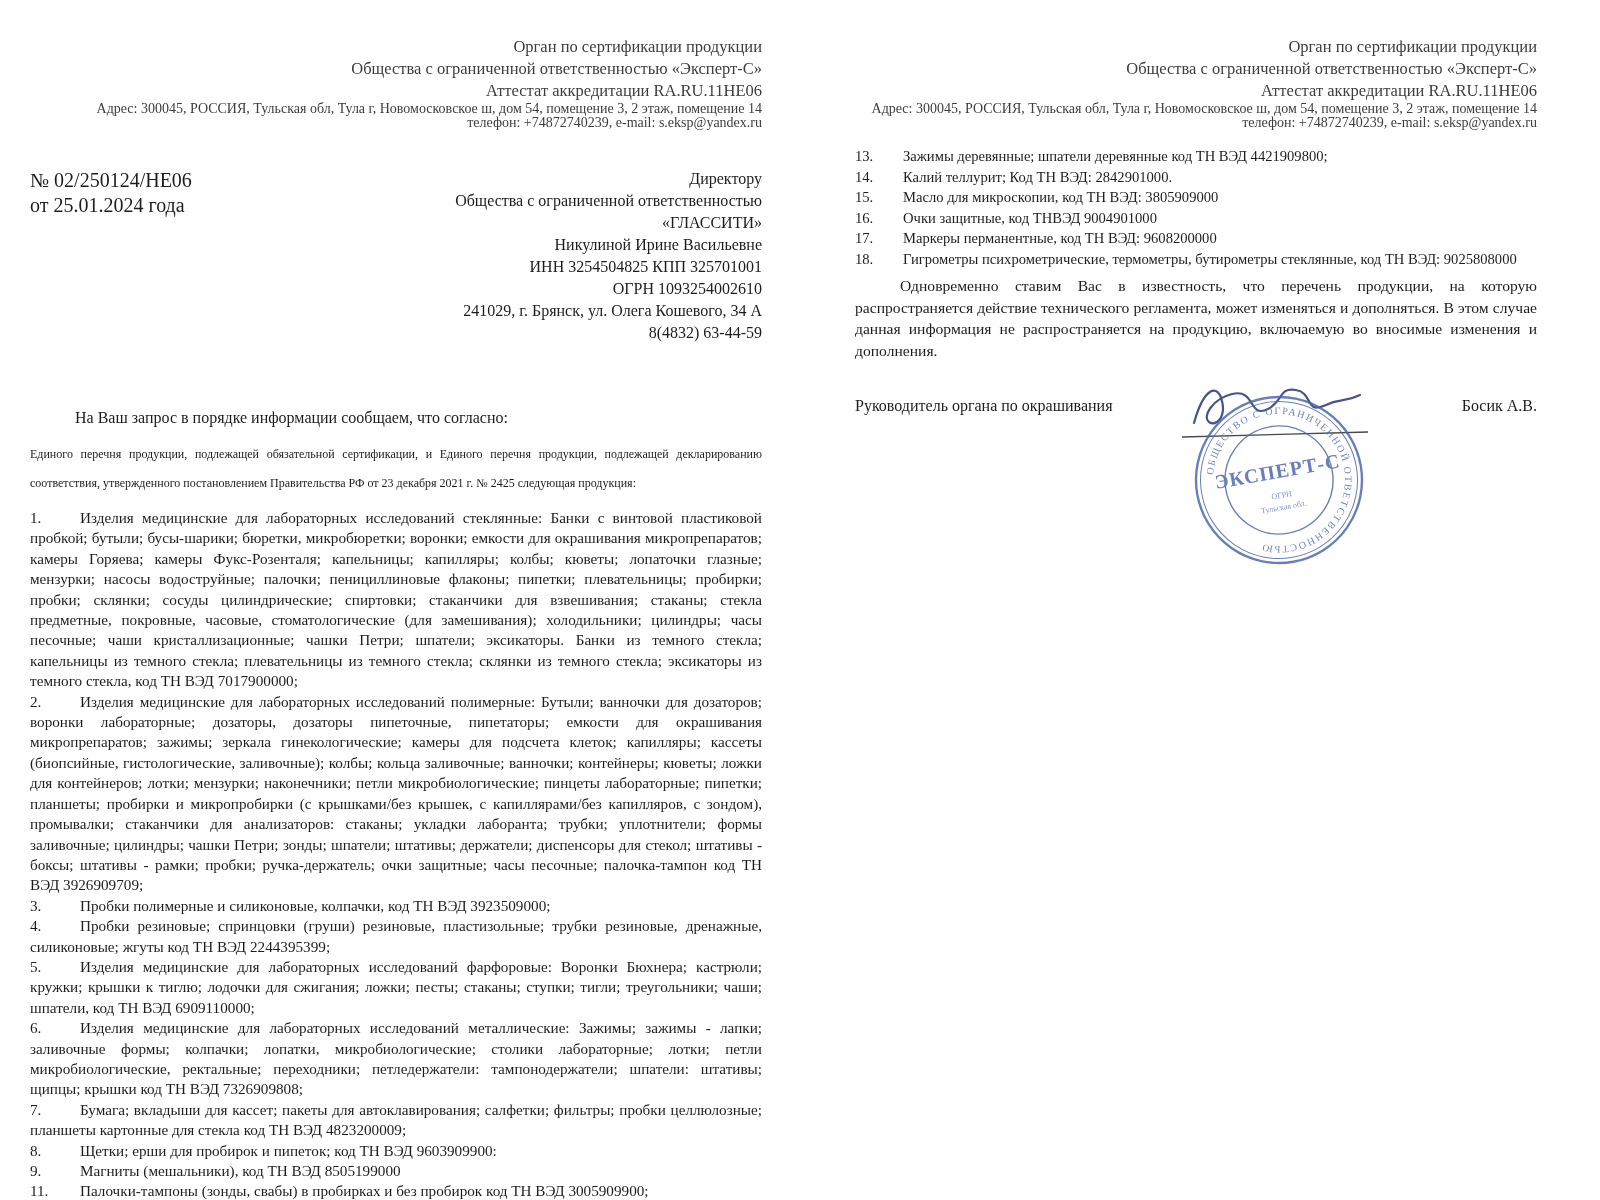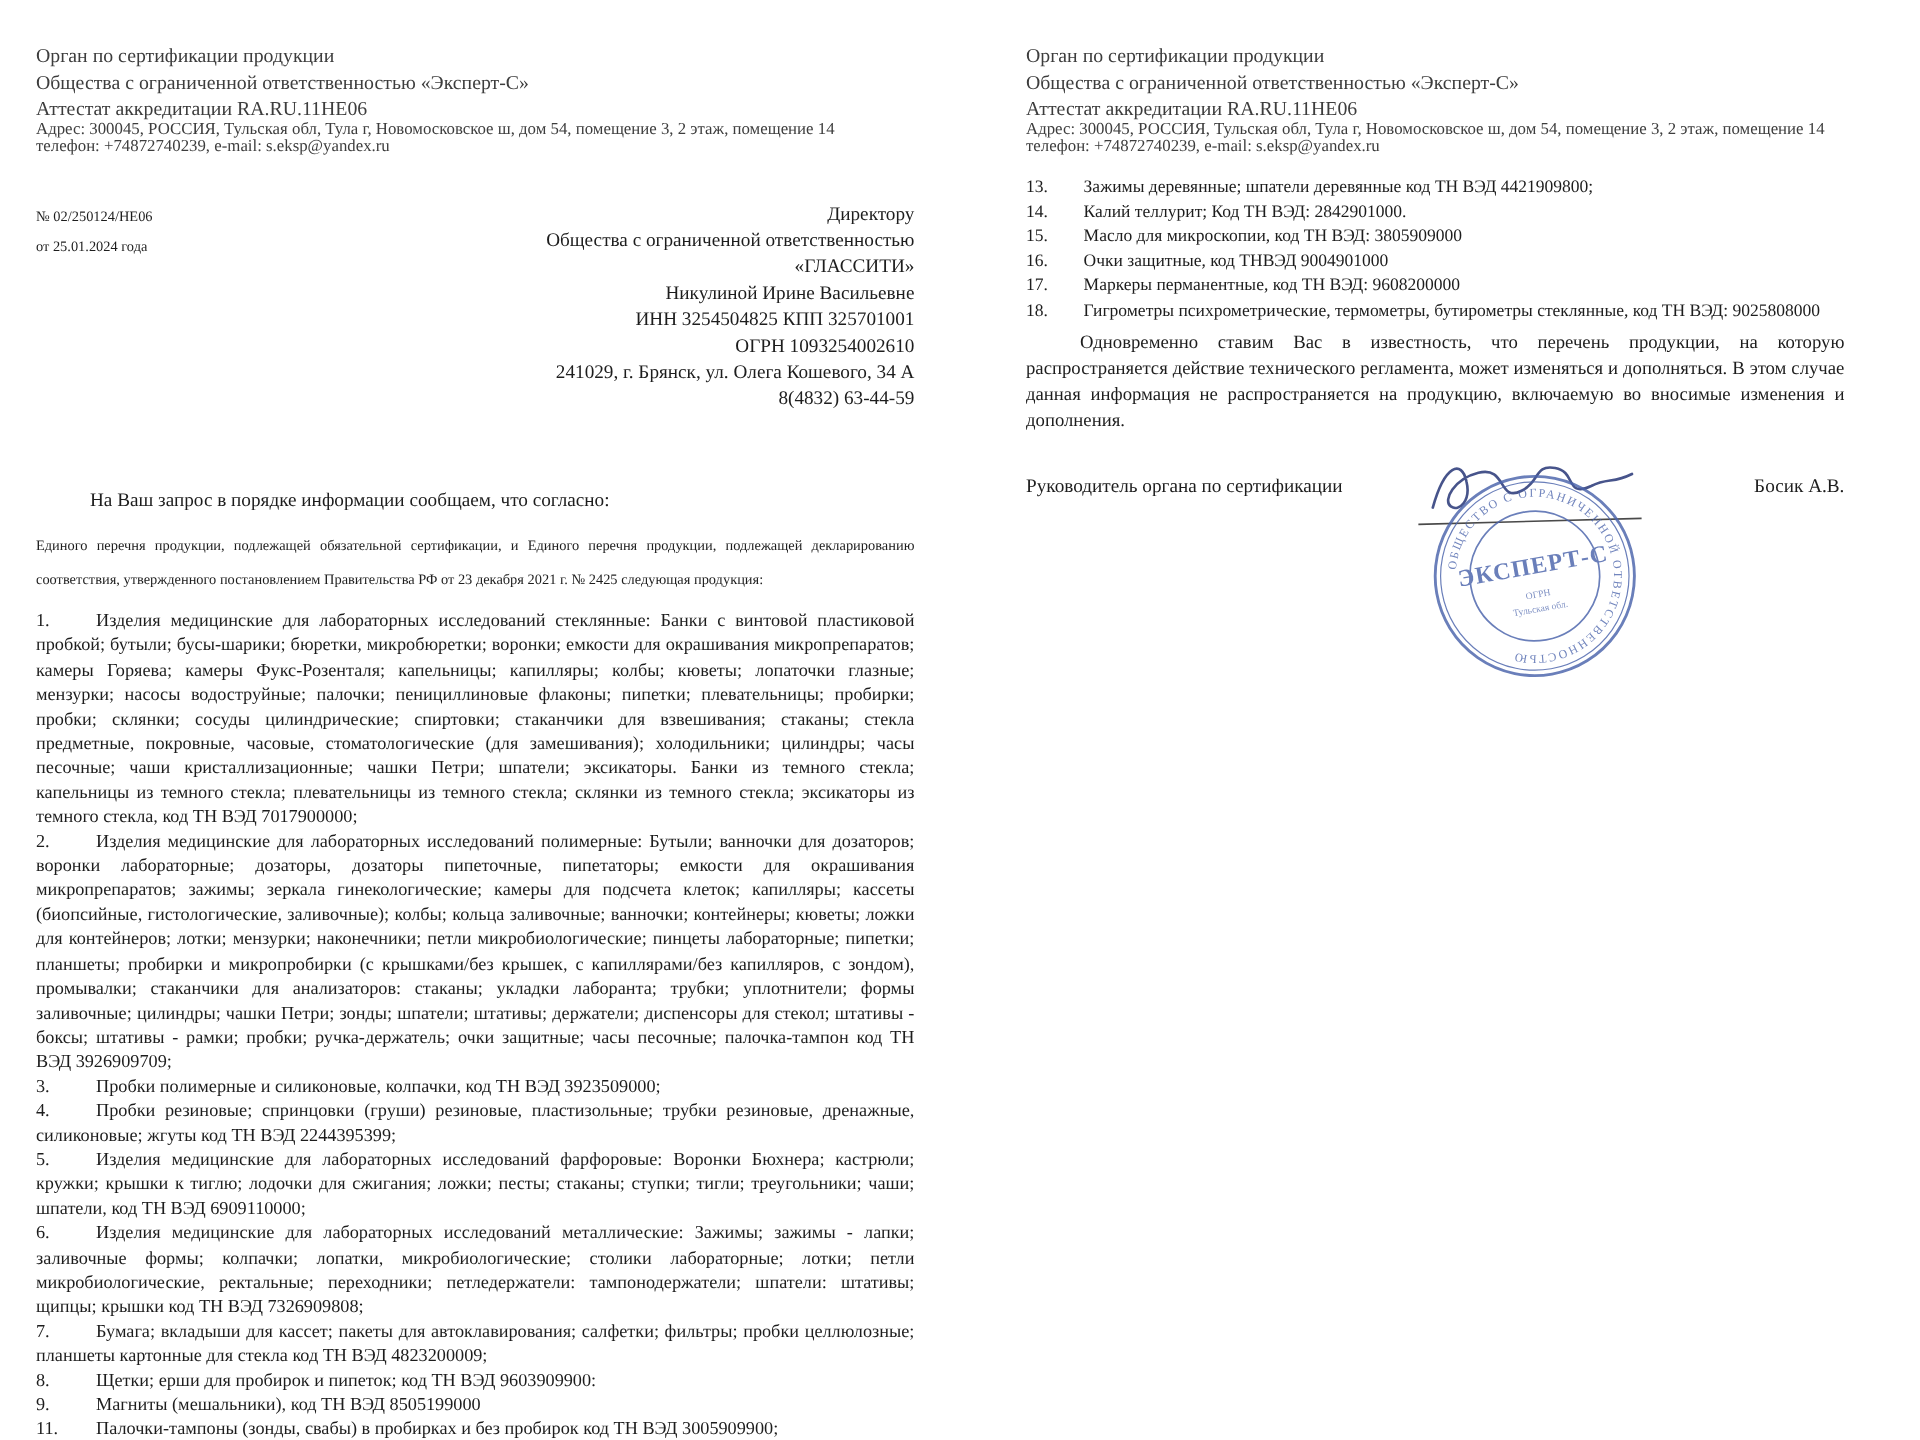--- a/index.html
+++ b/index.html
@@ -8,26 +8,26 @@
     background:#ffffff;
     font-family:"Liberation Serif", serif;
     color:#1d1d1d;
     position:relative;
     overflow:hidden;
   }
   .page { position:absolute; top:36px; }
   .page-left  { left:30px;  width:732px; }
   .page-right { left:855px; width:682px; }
 
-  .org-header { text-align:left; color:#3d3d3d; }
+  .org-header { text-align:right; color:#3d3d3d; }
   .org-header .h-main  { font-size:16.5px; line-height:22px; }
   .org-header .h-small { font-size:14px; line-height:14px; }
 
   .ref-row { display:flex; justify-content:space-between; margin-top:38px; }
-  .ref       { font-size:12px; line-height:25px; }
+  .ref       { font-size:20px; line-height:25px; }
   .addressee { font-size:16px; line-height:22px; text-align:right; }
 
   .intro { margin-top:63px; font-size:16px; line-height:21px; text-indent:45px; }
   .basis { margin-top:12px; font-size:12px; line-height:29px; text-align:justify; }
 
   .items { margin-top:10px; }
   .item  { font-size:15.2px; line-height:20.4px; text-align:justify; }
   .item .num { display:inline-block; width:50px; }
 
   .items-right { margin-top:16px; }
@@ -114,21 +114,21 @@
     <p class="item"><span class="num">14.</span><span>Калий теллурит; Код ТН ВЭД: 2842901000.</span></p>
     <p class="item"><span class="num">15.</span><span>Масло для микроскопии, код ТН ВЭД: 3805909000</span></p>
     <p class="item"><span class="num">16.</span><span>Очки защитные, код ТНВЭД 9004901000</span></p>
     <p class="item"><span class="num">17.</span><span>Маркеры перманентные, код ТН ВЭД: 9608200000</span></p>
     <p class="item"><span class="num">18.</span><span>Гигрометры психрометрические, термометры, бутирометры стеклянные, код ТН ВЭД: 9025808000</span></p>
   </div>
 
   <p class="concl concl-2">Одновременно ставим Вас в известность, что перечень продукции, на которую распространяется действие технического регламента, может изменяться и дополняться. В этом случае данная информация не распространяется на продукцию, включаемую во вносимые изменения и дополнения.</p>
 
   <div class="sig-row">
-    <span class="sig-role">Руководитель органа по сертификации</span>
+    <span class="sig-role">Руководитель органа по окрашивания</span>
 
     <svg class="sig-ink" viewBox="0 0 190 86" aria-hidden="true">
       <path d="M14 58 C 24 22, 38 18, 42 36 C 46 52, 36 62, 29 57 C 22 52, 32 34, 52 29 C 76 23, 68 54, 88 44 C 104 36, 98 22, 116 25 C 134 28, 124 50, 146 40 C 160 33, 164 38, 180 30" fill="none" stroke="#33417e" stroke-width="2.2" stroke-linecap="round" opacity="0.9"></path>
       <path d="M2 72 L 188 67" stroke="#4a4a4a" stroke-width="1.3" fill="none"></path>
     </svg>
 
     <span class="sig-name">Босик А.В.</span>
   </div>
 
   <div class="stamp-wrap">

